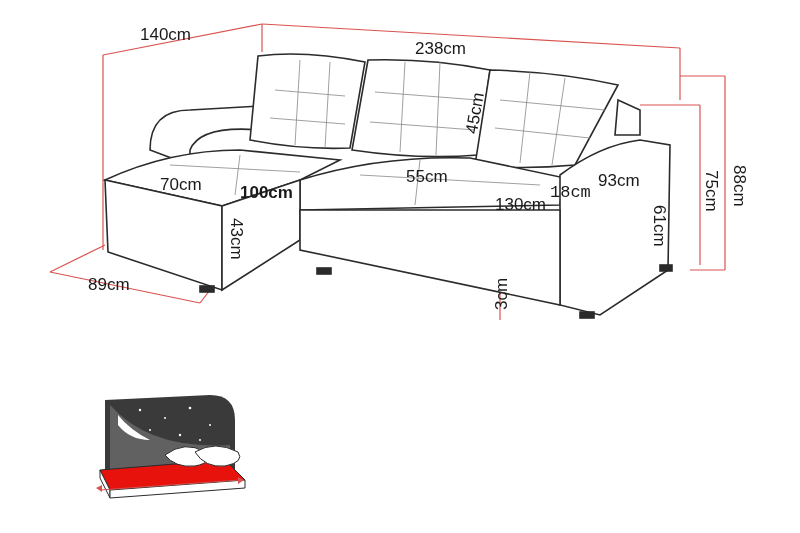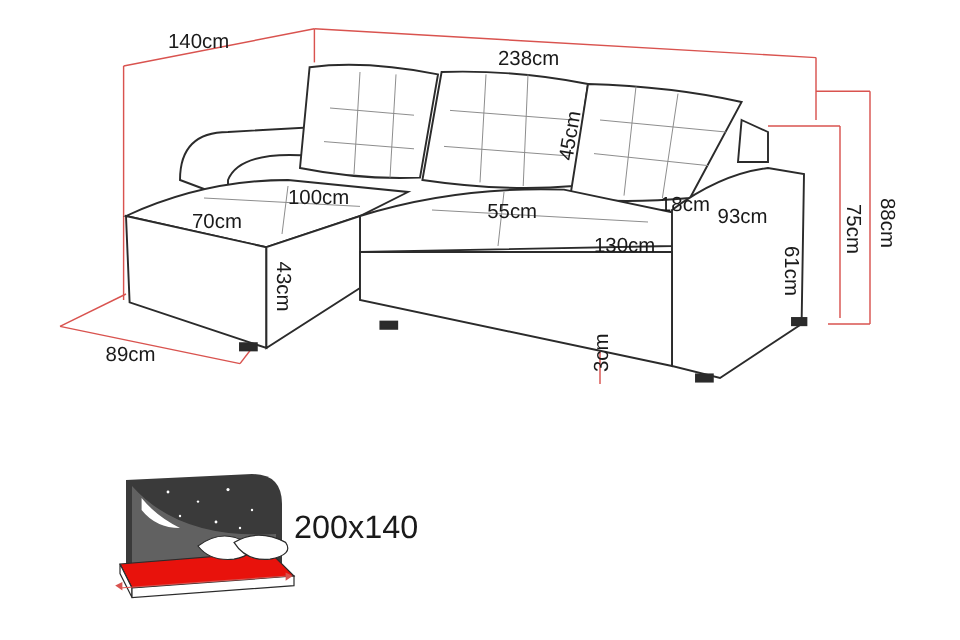--- a/index.html
+++ b/index.html
@@ -126,24 +126,23 @@
     </g>
   </svg>
 
   
   <div class="lbl" style="left:140px;top:26px;">140cm</div>
   <div class="lbl" style="left:415px;top:40px;">238cm</div>
   <div class="lbl rot90" style="left:748px;top:165px;">88cm</div>
   <div class="lbl rot90" style="left:720px;top:170px;">75cm</div>
   <div class="lbl" style="left:463px;top:132px;transform:rotate(-80deg);transform-origin:left top;">45cm</div>
   <div class="lbl" style="left:160px;top:176px;">70cm</div>
-  <div class="lbl" style="left:240px;top:156px;">100cm</div>
+  <div class="lbl" style="left:240px;top:184px;font-weight:bold;">100cm</div>
   <div class="lbl" style="left:406px;top:168px;">55cm</div>
   <div class="lbl" style="left:495px;top:196px;">130cm</div>
-  <div class="lbl" style="left:550px;top:162px;">18cm</div>
+  <div class="lbl" style="left:550px;top:184px;font-family:Liberation Mono, monospace;">18cm</div>
   <div class="lbl" style="left:598px;top:172px;">93cm</div>
   <div class="lbl rot90" style="left:668px;top:205px;">61cm</div>
   <div class="lbl rot90" style="left:245px;top:218px;">43cm</div>
-  <div class="lbl" style="left:88px;top:276px;margin-top:11px;">89cm</div>
+  <div class="lbl" style="left:88px;top:276px;">89cm</div>
   <div class="lbl" style="left:493px;top:310px;transform:rotate(-90deg);transform-origin:left top;">3cm</div>
 
-  <div class="size-label">200x140</div>
 </div>
 
 </body></html>

